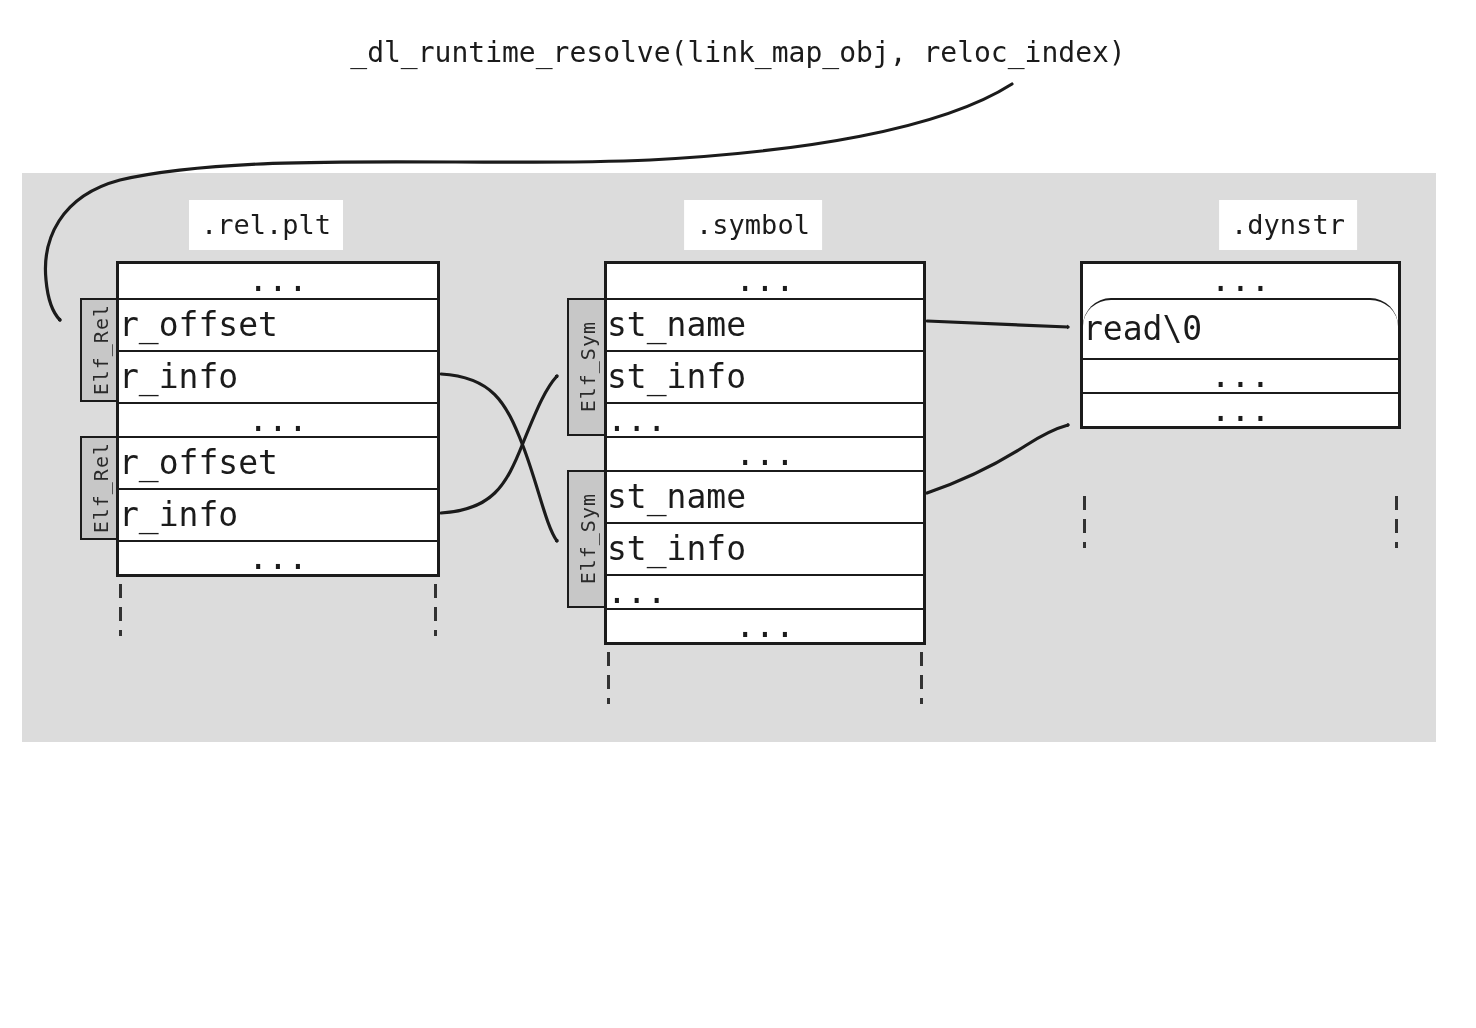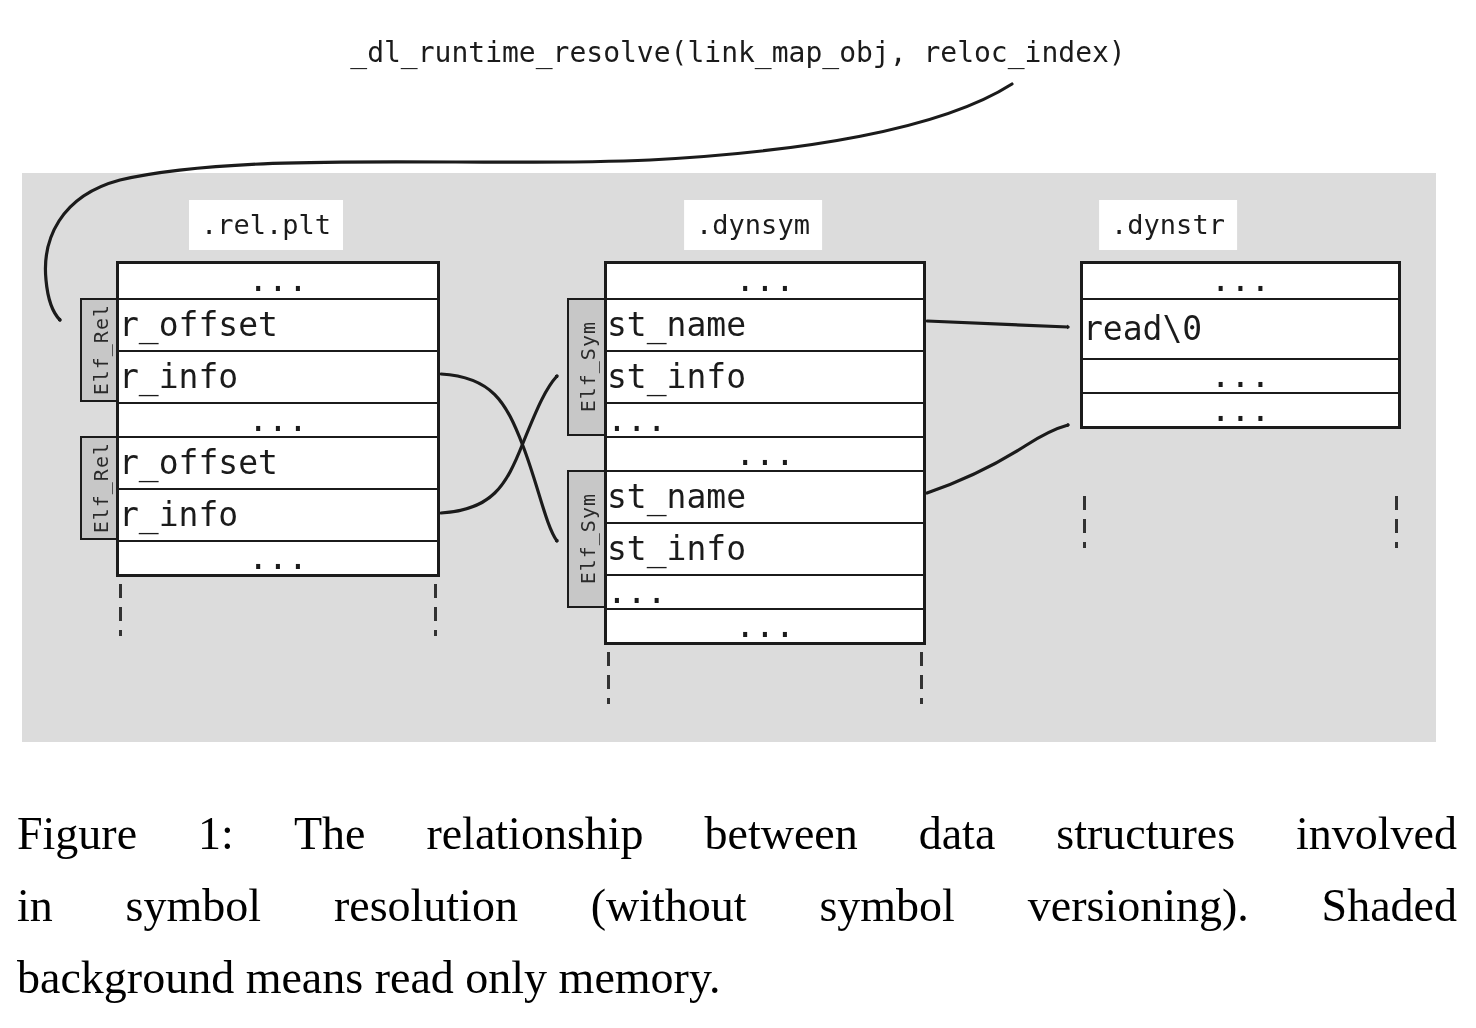--- a/index.html
+++ b/index.html
@@ -10,21 +10,21 @@
             font-size:28px;white-space:nowrap;color:#1b1b1b;}
   .gray-box{position:absolute;left:22px;top:173px;width:1414px;height:569px;background:#dcdcdc;}
   .sec-label{position:absolute;top:200px;height:50px;line-height:50px;background:#ffffff;
              padding:0 12px;font-size:27px;transform:translateX(-50%);white-space:nowrap;}
   .tbl{position:absolute;box-sizing:border-box;background:#ffffff;border:3px solid #1b1b1b;}
   .row{box-sizing:border-box;border-top:2.5px solid #1b1b1b;font-size:33px;
        white-space:nowrap;overflow:hidden;}
   .row.first{border-top:none;}
   .row.h34{height:34px;line-height:31px;}
   .row.h52{height:52px;line-height:50px;}
-  .row.h60{height:60px;line-height:57px;}
+  .row.h60{height:60px;line-height:57px;border-radius:28px;}
   .row.center{text-align:center;padding-left:0;}
   .tab{position:absolute;box-sizing:border-box;background:#c7c7c7;border:2.5px solid #1b1b1b;
        display:flex;align-items:center;justify-content:center;z-index:1;}
   .tbl{z-index:2;}
   .tab span{writing-mode:vertical-rl;transform:rotate(180deg);font-size:20px;color:#2a2a2a;
             letter-spacing:1px;white-space:nowrap;}
   svg.overlay{position:absolute;left:0;top:0;z-index:3;pointer-events:none;}
   .caption{position:absolute;left:17px;top:798px;width:1440px;
            font-family:"Liberation Serif", serif;font-size:46px;line-height:72px;color:#000;}
   .cap-line-just{text-align:justify;text-align-last:justify;}
@@ -34,22 +34,22 @@
 <body>
 
 <div class="page">
   <div class="fig-area">
 
     <div class="fn-label">_dl_runtime_resolve(link_map_obj, reloc_index)</div>
 
     <div class="gray-box"></div>
 
     <div class="sec-label" style="left:266px;">.rel.plt</div>
-    <div class="sec-label" style="left:753px;">.dynsym</div>
-    <div class="sec-label" style="left:1168px;">.dynstr</div>
+    <div class="sec-label" style="left:753px;">.symbol</div>
+    <div class="sec-label" style="left:1288px;">.dynstr</div>
 
     <div class="tab" style="left:80px;top:298px;width:41px;height:104px;">
       <span>Elf_Rel</span>
     </div>
     <div class="tab" style="left:80px;top:436px;width:41px;height:104px;">
       <span>Elf_Rel</span>
     </div>
 
     <div class="tab" style="left:567px;top:298px;width:42px;height:138px;">
       <span>Elf_Sym</span>
@@ -112,18 +112,13 @@
 
         <path d="M 441 513 C 492 510, 506 486, 523 443 C 538 406, 546 388, 557 376" marker-end="url(#ah)"></path>
 
         <path d="M 927 321 L 1068 327" marker-end="url(#ah)"></path>
 
         <path d="M 927 493 C 965 480, 1000 462, 1025 446 C 1045 433, 1057 428, 1068 425" marker-end="url(#ah)"></path>
       </g>
     </svg>
   </div>
 
-  <div class="caption">
-    <div class="cap-line-just">Figure 1: The relationship between data structures involved</div>
-    <div class="cap-line-just">in symbol resolution (without symbol versioning). Shaded</div>
-    <div class="cap-line-last">background means read only memory.</div>
-  </div>
 </div>
 
 </body></html>

